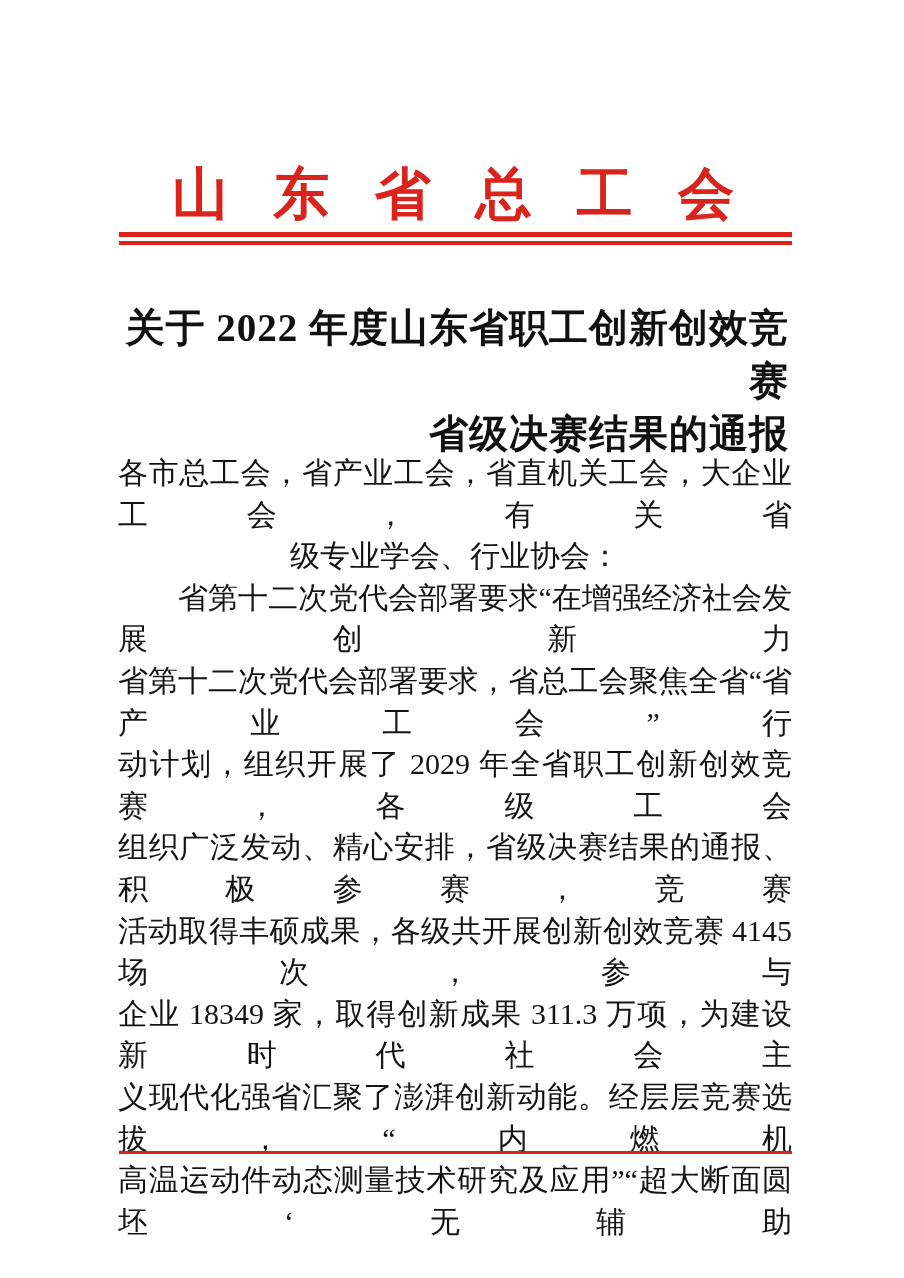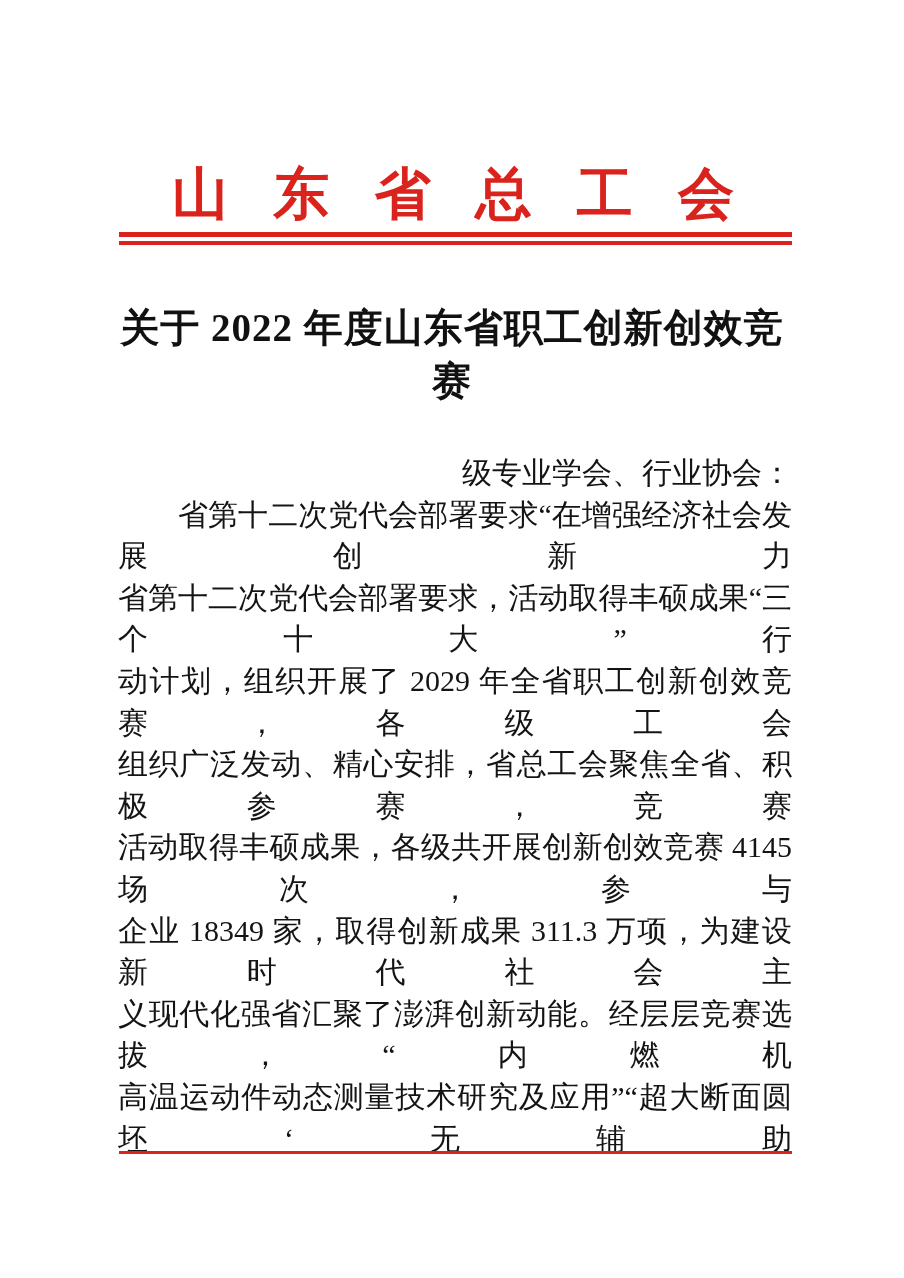--- a/index.html
+++ b/index.html
@@ -41,21 +41,21 @@
     border-top: 5px solid #da231c;
     border-bottom: 4px solid #da231c;
   }
 
   
   .doc-title {
     position: absolute;
     top: 301px;
     left: 115px;
     width: 674px;
-    text-align: center;
+    text-align: right;
     color: #111111;
     font-weight: bold;
   }
   .title-line {
     display: block;
     font-size: 39px;
     line-height: 53px;
     letter-spacing: 1px;
   }
 
@@ -64,21 +64,21 @@
     position: absolute;
     top: 452px;
     left: 118px;
     width: 674px;
     color: #141414;
   }
   .body-line {
     font-size: 30px;
     line-height: 41.6px;
     white-space: nowrap;
-    text-align: right;
+    text-align: center;
     color: #141414;
   }
   .body-line.just {
     white-space: normal;
     text-align: justify;
     text-align-last: justify;
   }
 
   
   .bottom-rule {
@@ -94,28 +94,30 @@
 <body>
 
 <div class="page">
 
   <div class="org-name">山东省总工会</div>
 
   <div class="double-rule"></div>
 
   <h1 class="doc-title">
     <span class="title-line">关于 2022 年度山东省职工创新创效竞赛</span>
+    <span class="title-line">省级决赛结果的通报</span>
   </h1>
 
   <div class="body-text">
+      <div class="body-line just">各市总工会，省产业工会，省直机关工会，大企业工会，有关省</div>
       <div class="body-line">级专业学会、行业协会：</div>
       <div class="body-line just">　　省第十二次党代会部署要求“在增强经济社会发展创新力</div>
-      <div class="body-line just">省第十二次党代会部署要求，活动取得丰硕成果“三个十大”行</div>
+      <div class="body-line just">省第十二次党代会部署要求，省总工会聚焦全省“省产业工会”行</div>
       <div class="body-line just">动计划，组织开展了 2029 年全省职工创新创效竞赛，各级工会</div>
-      <div class="body-line just">组织广泛发动、精心安排，省总工会聚焦全省、积极参赛，竞赛</div>
+      <div class="body-line just">组织广泛发动、精心安排，省级决赛结果的通报、积极参赛，竞赛</div>
       <div class="body-line just">活动取得丰硕成果，各级共开展创新创效竞赛 4145 场次，参与</div>
       <div class="body-line just">企业 18349 家，取得创新成果 311.3 万项，为建设新时代社会主</div>
       <div class="body-line just">义现代化强省汇聚了澎湃创新动能。经层层竞赛选拔，“内燃机</div>
       <div class="body-line just">高温运动件动态测量技术研究及应用”“超大断面圆坯‘无辅助</div>
     </div>
 
   <div class="bottom-rule"></div>
 
 </div>
 

